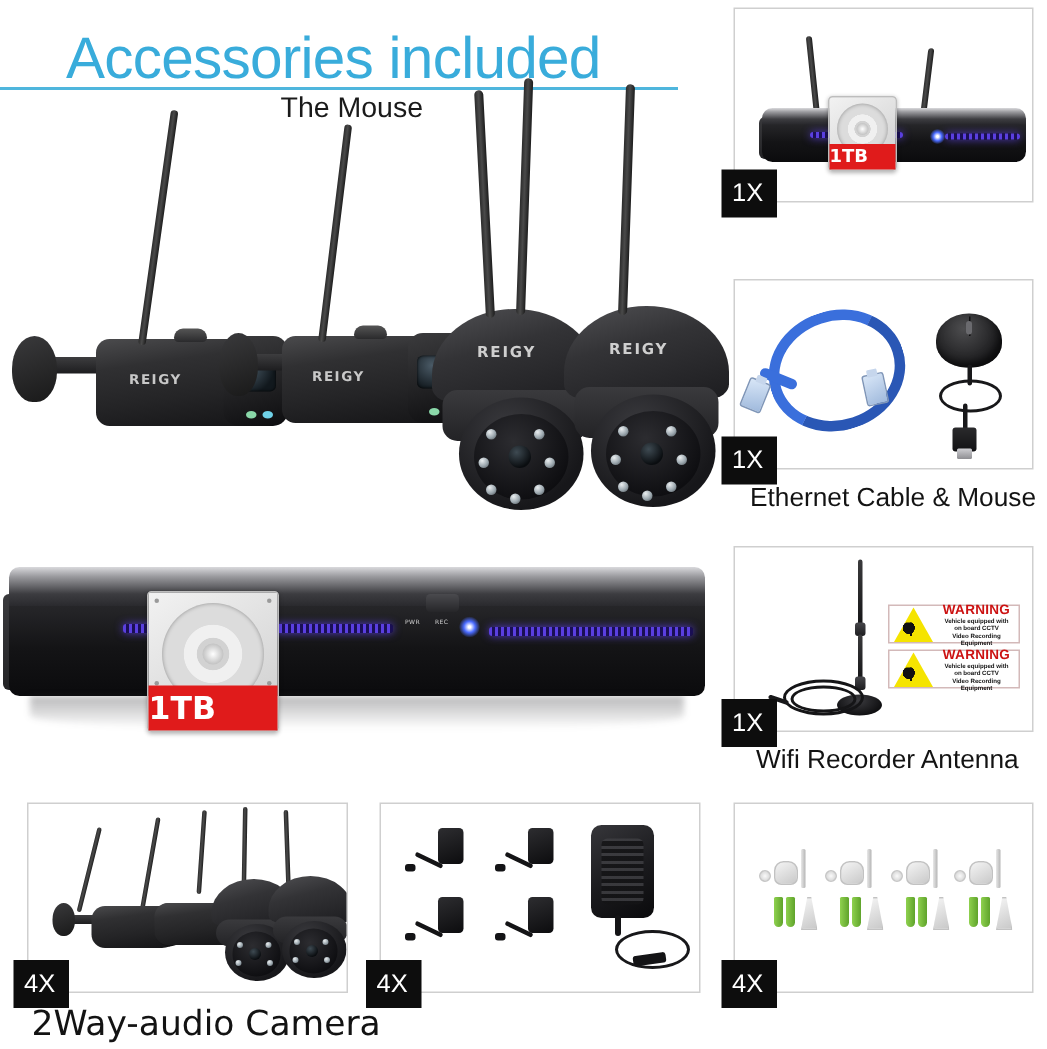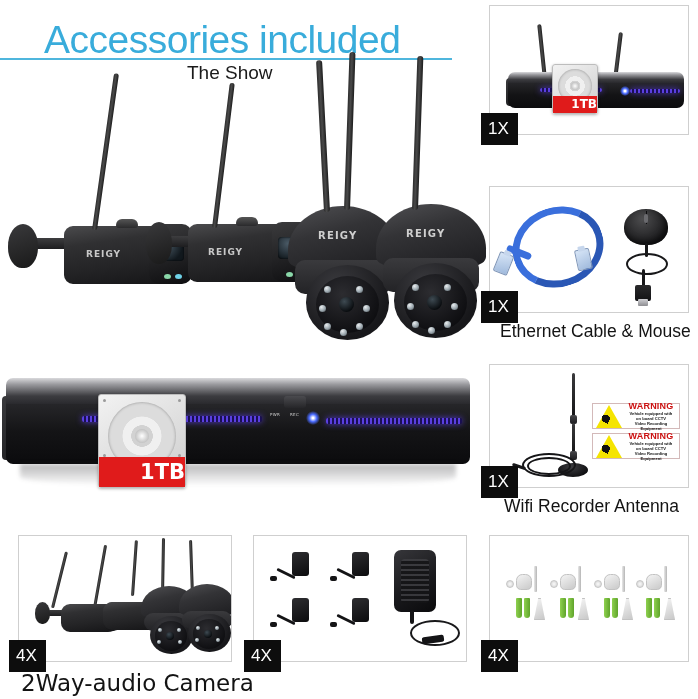--- a/index.html
+++ b/index.html
@@ -149,21 +149,21 @@
   .hdd .platter{
     position:absolute;border-radius:50%;
     background:
       radial-gradient(circle at 50% 50%,#f7f7f7 0 12%,#d2d2d2 13% 22%,#f0f0f0 23% 40%,#dcdcdc 41% 72%,#bfbfbf 73% 100%);
     box-shadow:inset 0 0 3px rgba(0,0,0,.35);
   }
   .hdd .spindle{position:absolute;border-radius:50%;background:radial-gradient(circle,#fff,#a9a9a9);}
   .hdd .screw{position:absolute;width:3px;height:3px;border-radius:50%;background:#9a9a9a;}
   .hdd .tb{
     position:absolute;left:0;bottom:0;width:100%;
-    background:#e01b1b;color:#fff;font-weight:bold;text-align:right;
+    background:#e01b1b;color:#fff;font-weight:bold;text-align:left;
     font-family:"DejaVu Sans", sans-serif;
   }
 
   
   .eth-loop{
     position:absolute;border:7px solid #3a6fdc;border-radius:50%;
     border-right-color:#2a57b5;border-bottom-color:#2a57b5;
     transform:rotate(-18deg);
   }
   .eth-tail{position:absolute;height:7px;background:#3a6fdc;border-radius:4px;}
@@ -225,21 +225,21 @@
   .joint{position:absolute;background:linear-gradient(150deg,#f4f4f4,#c9c9c9);border:1px solid #c2c2c2;}
   .wingnut{position:absolute;background:radial-gradient(circle,#fafafa,#cfcfcf);border-radius:50%;border:1px solid #c6c6c6;}
 </style>
 </head>
 <body>
 
 <div id="stage">
 
   <div class="hero-rule"></div>
   <div class="hero-title">Accessories included</div>
-  <div class="hero-sub">The Show</div>
+  <div class="hero-sub">The Mouse</div>
 
   <div>
 
     <div class="bullet" style="left:64px;top:226px;width:126px;height:58px;">
       <div class="arm" style="left:-32px;top:12px;width:44px;height:11px;"></div>
       <div class="bracket" style="left:-56px;top:-2px;width:30px;height:44px;"></div>
       <div class="body"></div>
       <div class="topnub" style="left:52px;top:-7px;width:22px;height:9px;"></div>
       <div class="lenshead"></div>
       <div class="lens" style="right:6px;top:13px;width:28px;height:22px;"></div>

